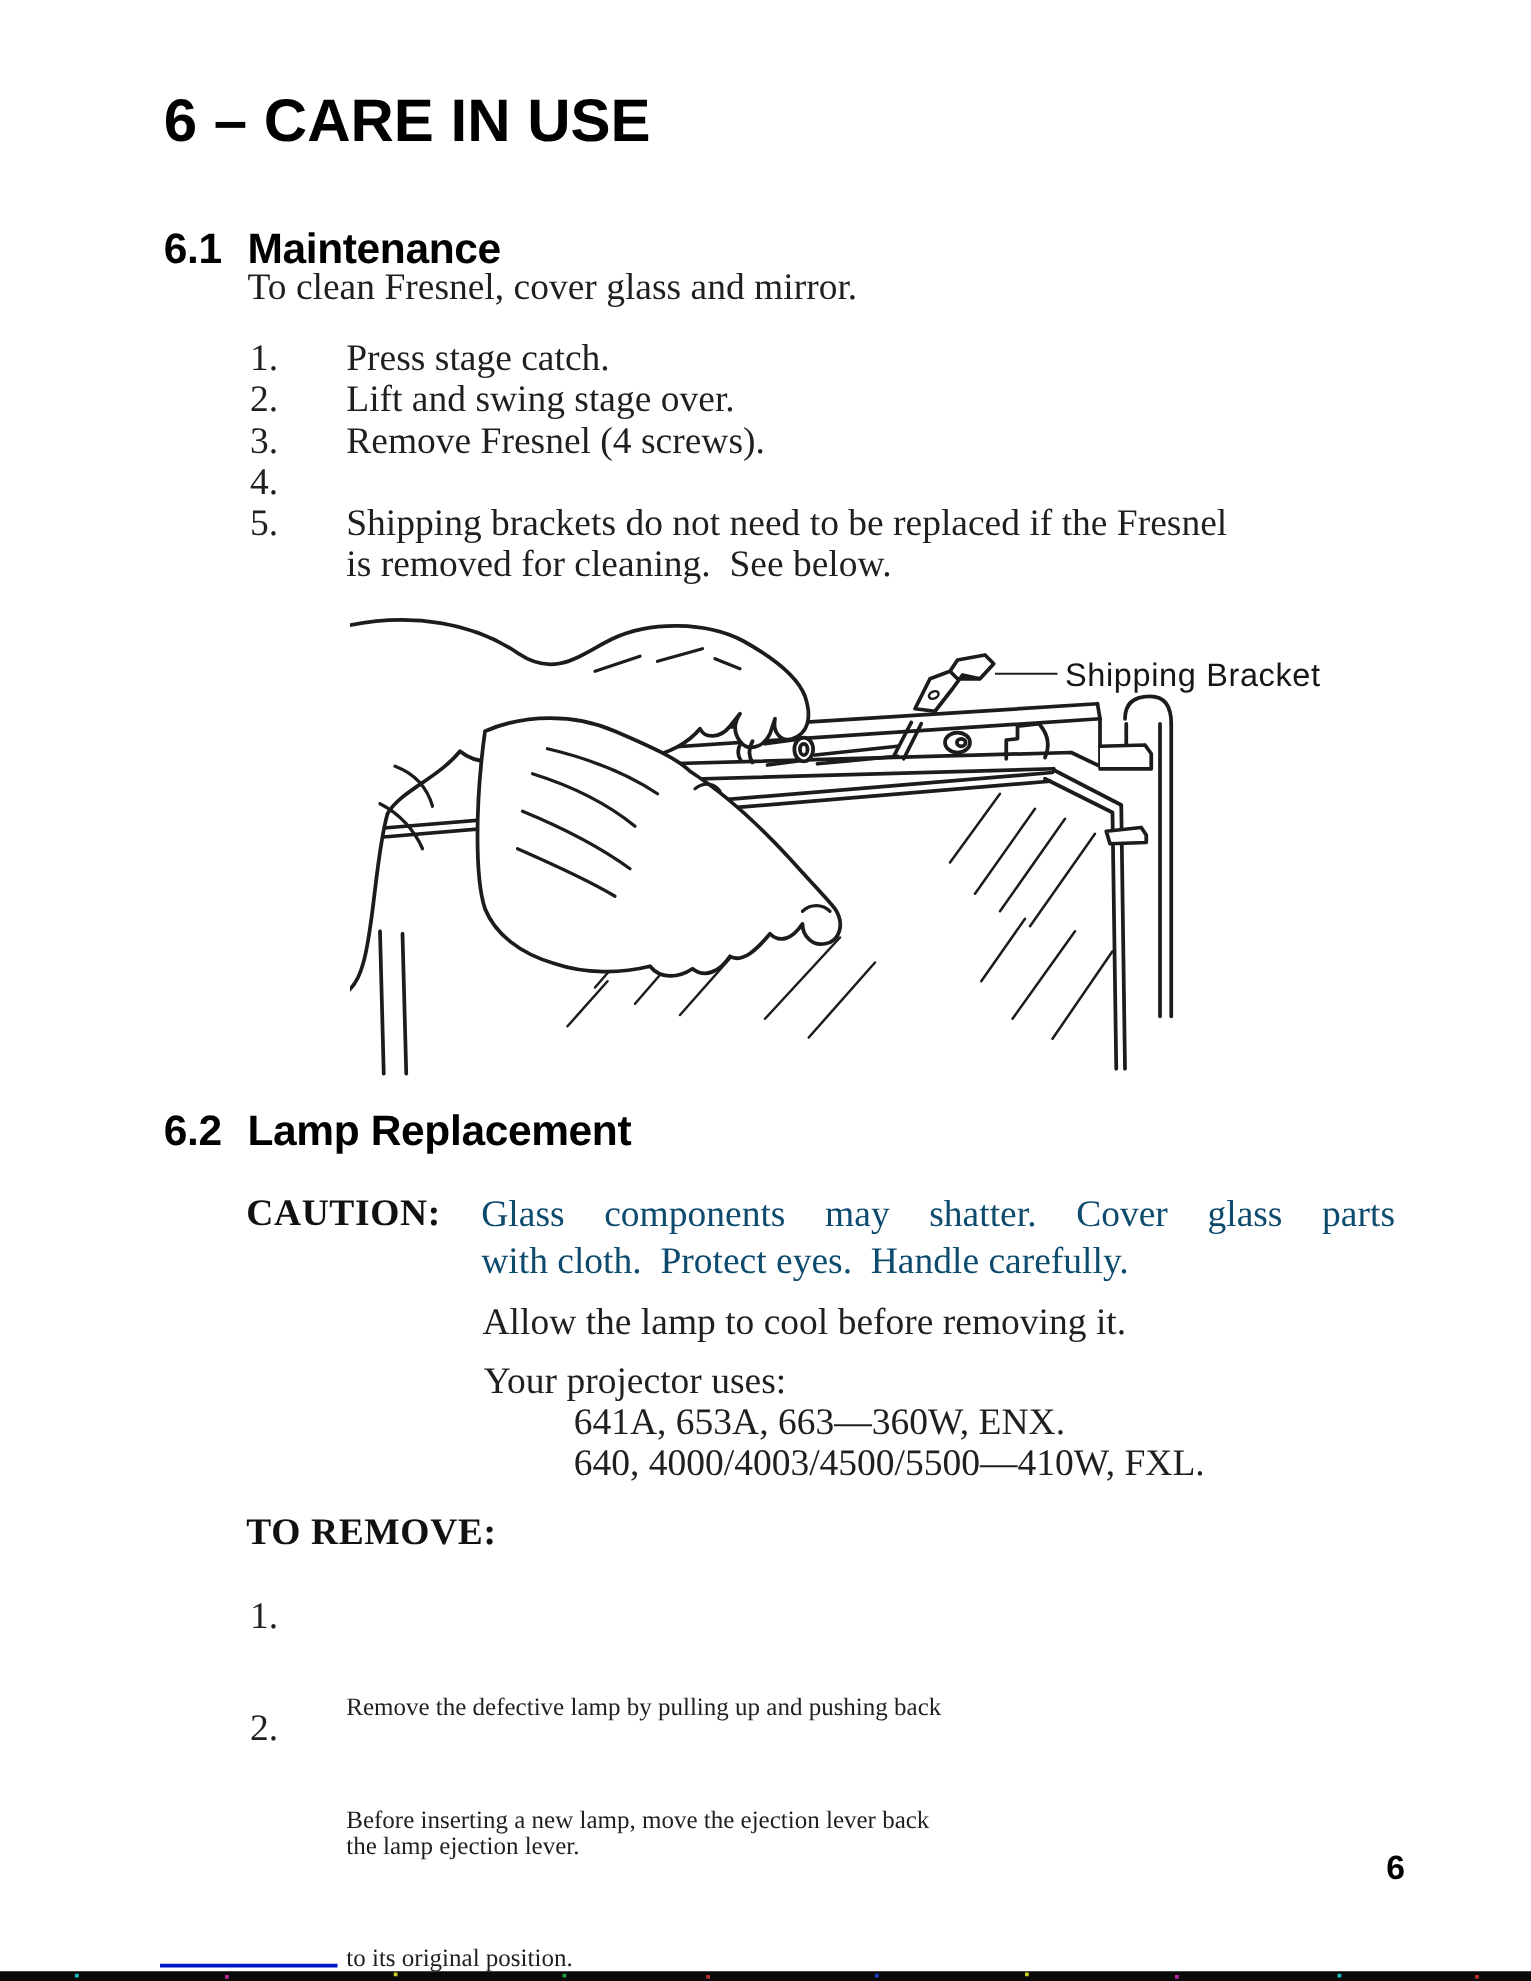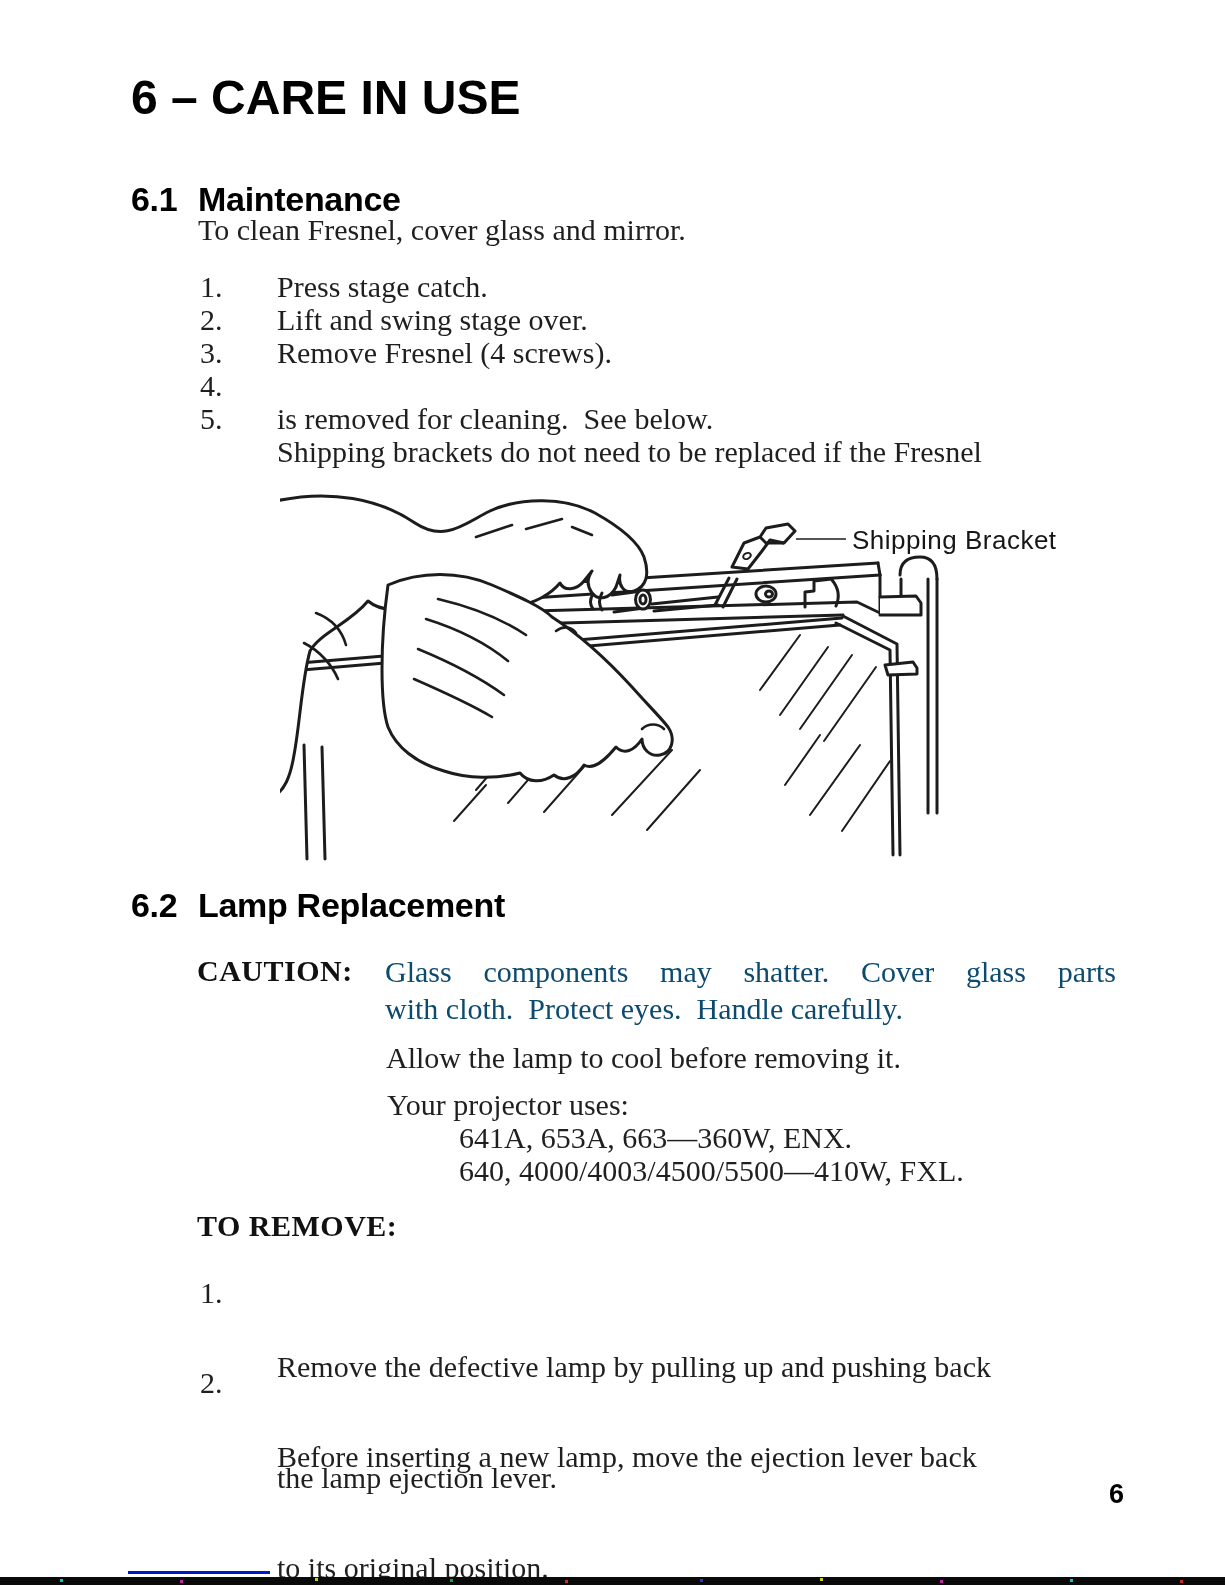--- a/index.html
+++ b/index.html
@@ -55,21 +55,21 @@
   .uses-intro{left:387px;top:1087px;}
   .lamp1{left:459px;top:1120px;}
   .lamp2{left:459px;top:1153px;}
 
   .to-remove{
     left:197px;top:1208px;font-size:30px;font-weight:bold;
     letter-spacing:0.5px;color:#111;line-height:1.2;text-align:right;
   }
   .rsteps .row{display:flex;}
   .rsteps .n{width:77px;flex:0 0 77px;font-size:30px;line-height:37px;}
-  .rsteps .t{font-size:30px;line-height:37px;white-space:pre-wrap;width:845px;}
+  .rsteps .t{font-size:20px;line-height:37px;white-space:pre-wrap;width:845px;}
   .rstep1{left:200px;top:1274px;width:930px;}
   .rstep2{left:200px;top:1364px;width:930px;}
 
   .pagenum{
     left:1109px;top:1481px;
     font-family:"Liberation Sans", sans-serif;
     font-weight:bold;font-size:27px;color:#000;line-height:1;
   }
 
   .blue-line{left:128px;top:1571px;width:142px;height:3px;}
@@ -108,21 +108,21 @@
     </div>
     <div class="row">
       <div class="n">3.</div>
       <div class="t"><div class="line">Remove Fresnel (4 screws).</div></div>
     </div>
     <div class="row">
       <div class="n">4.</div>
     </div>
     <div class="row">
       <div class="n">5.</div>
-      <div class="t"><div class="line">is removed for cleaning.  See below.</div><div class="line">Shipping brackets do not need to be replaced if the Fresnel</div></div>
+      <div class="t"><div class="line">Shipping brackets do not need to be replaced if the Fresnel</div><div class="line">is removed for cleaning.  See below.</div></div>
     </div>
   </div>
 
   <svg class="abs figure" viewBox="0 0 800 380" xmlns="http://www.w3.org/2000/svg">
     <g stroke="#1c1c1c" stroke-width="3" fill="none" stroke-linecap="round" stroke-linejoin="round">
 
       <path d="M8,158 L8,285"></path>
       <path d="M24,262 L27,376"></path>
       <path d="M42,264 L45,376"></path>
 

